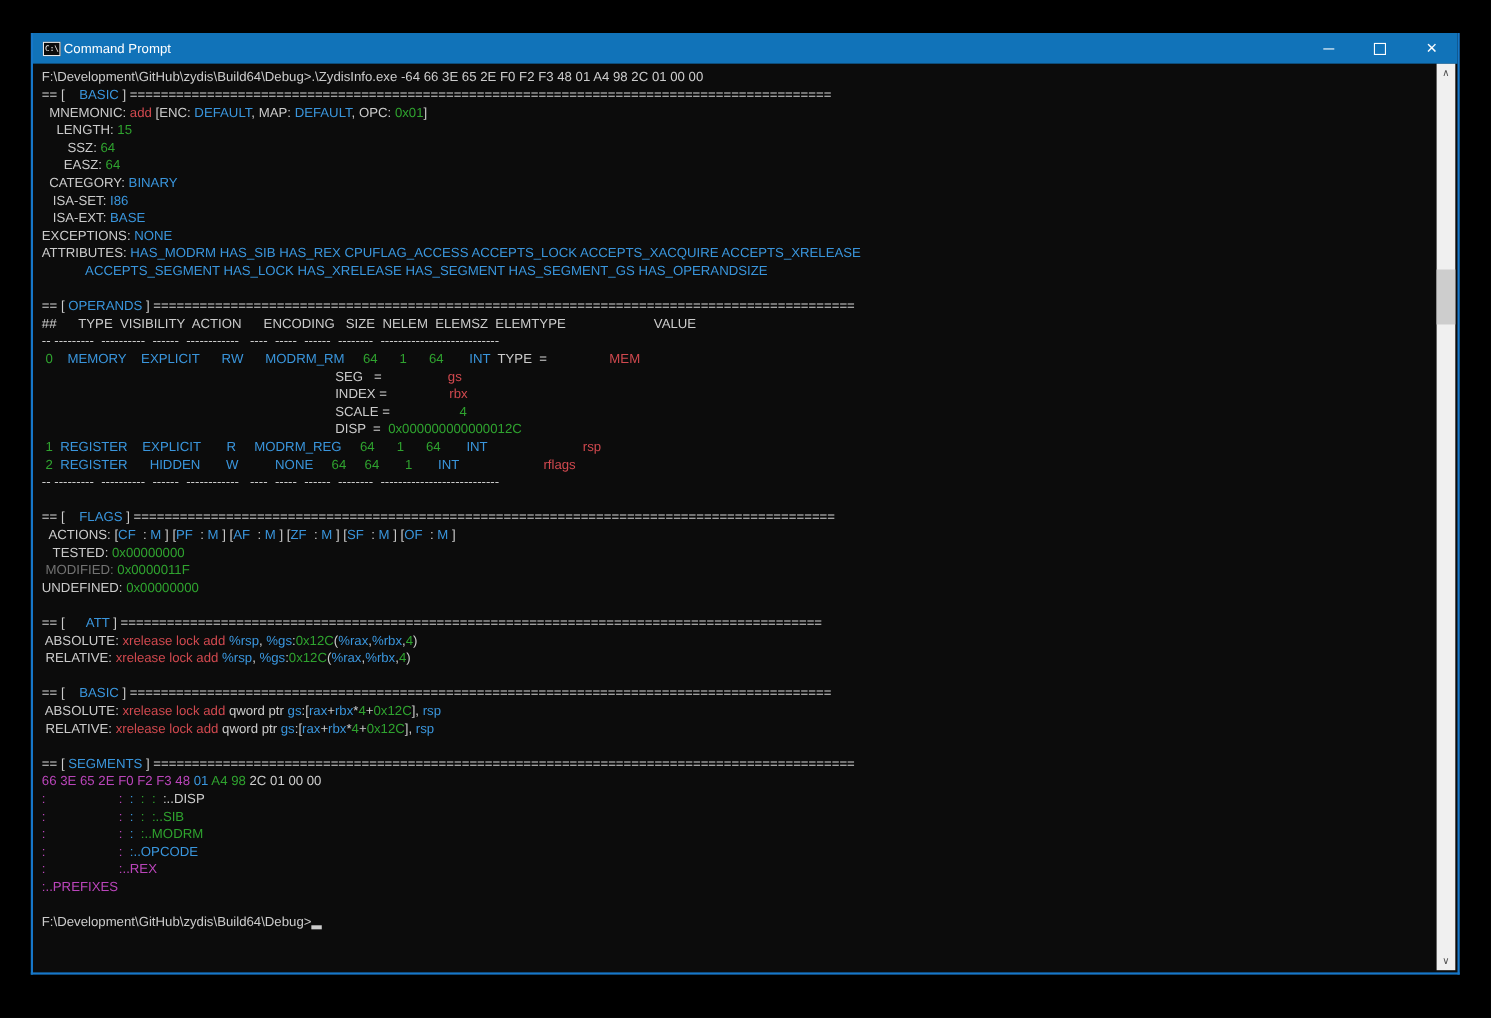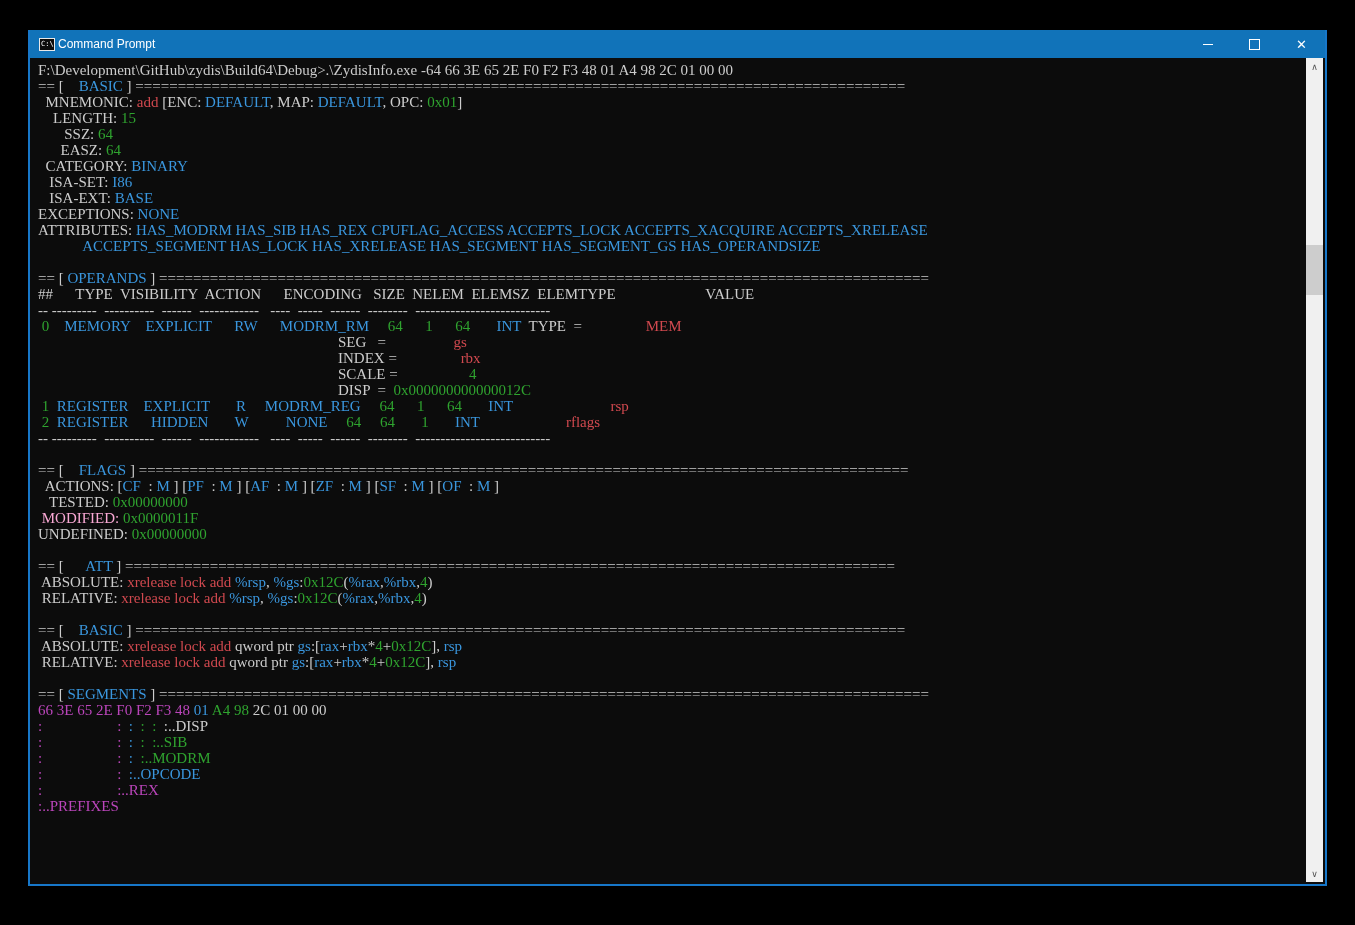--- a/index.html
+++ b/index.html
@@ -24,21 +24,21 @@
   .win-btn {
     width:47px; height:28px; flex:0 0 auto; display:flex; align-items:center; justify-content:center;
     color:#FFFFFF;
   }
   .win-btn .bar { width:10px; height:1px; background:#FFFFFF; }
   .win-btn .box { width:9px; height:9px; border:1px solid #FFFFFF; }
   .win-btn.close { font-size:13px; font-family:"DejaVu Sans", sans-serif; }
   #console {
     position:absolute; left:0; top:28px; right:19px; bottom:2px;
     padding:4px 0 0 8px; overflow:hidden;
-    font-family:Liberation Serif, serif; font-size:15px;
+    font-family:Liberation Sans, sans-serif; font-size:12px;
   }
   .line { height:16px; line-height:16px; white-space:pre; }
   #scrollbar {
     position:absolute; top:28px; right:2px; width:17px; bottom:2px;
     background:#F0F0F0;
   }
   .scroll-arrow {
     position:absolute; left:0; width:17px; height:17px;
     display:flex; align-items:center; justify-content:center;
     color:#505050; font-family:"DejaVu Sans", sans-serif; font-size:9px;
@@ -90,40 +90,41 @@
       <div class="line"><span class="seg-w" style="color: rgb(204, 204, 204);">                                                                                </span><span class="seg-w" style="color: rgb(204, 204, 204);">INDEX = </span><span class="seg-w" style="color: rgb(204, 204, 204);">                </span><span class="seg-r" style="color: rgb(209, 73, 79);">rbx</span></div>
       <div class="line"><span class="seg-w" style="color: rgb(204, 204, 204);">                                                                                </span><span class="seg-w" style="color: rgb(204, 204, 204);">SCALE = </span><span class="seg-w" style="color: rgb(204, 204, 204);">                  </span><span class="seg-g" style="color: rgb(47, 163, 47);">4</span></div>
       <div class="line"><span class="seg-w" style="color: rgb(204, 204, 204);">                                                                                </span><span class="seg-w" style="color: rgb(204, 204, 204);">DISP  = </span><span class="seg-w" style="color: rgb(204, 204, 204);"> </span><span class="seg-g" style="color: rgb(47, 163, 47);">0x000000000000012C</span></div>
       <div class="line"><span class="seg-g" style="color: rgb(47, 163, 47);"> 1</span><span class="seg-w" style="color: rgb(204, 204, 204);">  </span><span class="seg-b" style="color: rgb(58, 150, 221);">REGISTER</span><span class="seg-w" style="color: rgb(204, 204, 204);">    </span><span class="seg-b" style="color: rgb(58, 150, 221);">EXPLICIT</span><span class="seg-w" style="color: rgb(204, 204, 204);">       </span><span class="seg-b" style="color: rgb(58, 150, 221);">R</span><span class="seg-w" style="color: rgb(204, 204, 204);">     </span><span class="seg-b" style="color: rgb(58, 150, 221);">MODRM_REG</span><span class="seg-w" style="color: rgb(204, 204, 204);">     </span><span class="seg-g" style="color: rgb(47, 163, 47);">64</span><span class="seg-w" style="color: rgb(204, 204, 204);">      </span><span class="seg-g" style="color: rgb(47, 163, 47);">1</span><span class="seg-w" style="color: rgb(204, 204, 204);">      </span><span class="seg-g" style="color: rgb(47, 163, 47);">64</span><span class="seg-w" style="color: rgb(204, 204, 204);">       </span><span class="seg-b" style="color: rgb(58, 150, 221);">INT</span><span class="seg-w" style="color: rgb(204, 204, 204);">                          </span><span class="seg-r" style="color: rgb(209, 73, 79);">rsp</span></div>
       <div class="line"><span class="seg-g" style="color: rgb(47, 163, 47);"> 2</span><span class="seg-w" style="color: rgb(204, 204, 204);">  </span><span class="seg-b" style="color: rgb(58, 150, 221);">REGISTER</span><span class="seg-w" style="color: rgb(204, 204, 204);">      </span><span class="seg-b" style="color: rgb(58, 150, 221);">HIDDEN</span><span class="seg-w" style="color: rgb(204, 204, 204);">       </span><span class="seg-b" style="color: rgb(58, 150, 221);">W</span><span class="seg-w" style="color: rgb(204, 204, 204);">          </span><span class="seg-b" style="color: rgb(58, 150, 221);">NONE</span><span class="seg-w" style="color: rgb(204, 204, 204);">     </span><span class="seg-g" style="color: rgb(47, 163, 47);">64</span><span class="seg-w" style="color: rgb(204, 204, 204);">     </span><span class="seg-g" style="color: rgb(47, 163, 47);">64</span><span class="seg-w" style="color: rgb(204, 204, 204);">       </span><span class="seg-g" style="color: rgb(47, 163, 47);">1</span><span class="seg-w" style="color: rgb(204, 204, 204);">       </span><span class="seg-b" style="color: rgb(58, 150, 221);">INT</span><span class="seg-w" style="color: rgb(204, 204, 204);">                       </span><span class="seg-r" style="color: rgb(209, 73, 79);">rflags</span></div>
       <div class="line"><span class="seg-w" style="color: rgb(204, 204, 204);">-- </span><span class="seg-w" style="color: rgb(204, 204, 204);">---------</span><span class="seg-w" style="color: rgb(204, 204, 204);">  </span><span class="seg-w" style="color: rgb(204, 204, 204);">----------</span><span class="seg-w" style="color: rgb(204, 204, 204);">  </span><span class="seg-w" style="color: rgb(204, 204, 204);">------</span><span class="seg-w" style="color: rgb(204, 204, 204);">  </span><span class="seg-w" style="color: rgb(204, 204, 204);">------------</span><span class="seg-w" style="color: rgb(204, 204, 204);">   </span><span class="seg-w" style="color: rgb(204, 204, 204);">----</span><span class="seg-w" style="color: rgb(204, 204, 204);">  </span><span class="seg-w" style="color: rgb(204, 204, 204);">-----</span><span class="seg-w" style="color: rgb(204, 204, 204);">  </span><span class="seg-w" style="color: rgb(204, 204, 204);">------</span><span class="seg-w" style="color: rgb(204, 204, 204);">  </span><span class="seg-w" style="color: rgb(204, 204, 204);">--------</span><span class="seg-w" style="color: rgb(204, 204, 204);">  </span><span class="seg-w" style="color: rgb(204, 204, 204);">---------------------------</span></div>
       <div class="line"></div>
       <div class="line"><span class="seg-w" style="color: rgb(204, 204, 204);">== [    </span><span class="seg-b" style="color: rgb(58, 150, 221);">FLAGS</span><span class="seg-w" style="color: rgb(204, 204, 204);"> ] </span><span class="seg-w" style="color: rgb(204, 204, 204);">===========================================================================================</span></div>
       <div class="line"><span class="seg-w" style="color: rgb(204, 204, 204);">  ACTIONS: [</span><span class="seg-b" style="color: rgb(58, 150, 221);">CF</span><span class="seg-w" style="color: rgb(204, 204, 204);">  : </span><span class="seg-b" style="color: rgb(58, 150, 221);">M</span><span class="seg-w" style="color: rgb(204, 204, 204);"> ] [</span><span class="seg-b" style="color: rgb(58, 150, 221);">PF</span><span class="seg-w" style="color: rgb(204, 204, 204);">  : </span><span class="seg-b" style="color: rgb(58, 150, 221);">M</span><span class="seg-w" style="color: rgb(204, 204, 204);"> ] [</span><span class="seg-b" style="color: rgb(58, 150, 221);">AF</span><span class="seg-w" style="color: rgb(204, 204, 204);">  : </span><span class="seg-b" style="color: rgb(58, 150, 221);">M</span><span class="seg-w" style="color: rgb(204, 204, 204);"> ] [</span><span class="seg-b" style="color: rgb(58, 150, 221);">ZF</span><span class="seg-w" style="color: rgb(204, 204, 204);">  : </span><span class="seg-b" style="color: rgb(58, 150, 221);">M</span><span class="seg-w" style="color: rgb(204, 204, 204);"> ] [</span><span class="seg-b" style="color: rgb(58, 150, 221);">SF</span><span class="seg-w" style="color: rgb(204, 204, 204);">  : </span><span class="seg-b" style="color: rgb(58, 150, 221);">M</span><span class="seg-w" style="color: rgb(204, 204, 204);"> ] [</span><span class="seg-b" style="color: rgb(58, 150, 221);">OF</span><span class="seg-w" style="color: rgb(204, 204, 204);">  : </span><span class="seg-b" style="color: rgb(58, 150, 221);">M</span><span class="seg-w" style="color: rgb(204, 204, 204);"> ]</span></div>
       <div class="line"><span class="seg-w" style="color: rgb(204, 204, 204);">   TESTED: </span><span class="seg-g" style="color: rgb(47, 163, 47);">0x00000000</span></div>
-      <div class="line"><span class="seg-w" style="color: #f9a8d4;"> MODIFIED: </span><span class="seg-g" style="color: rgb(47, 163, 47);">0x0000011F</span></div>
+      <div class="line"><span class="seg-w" style="color: #737373;"> MODIFIED: </span><span class="seg-g" style="color: rgb(47, 163, 47);">0x0000011F</span></div>
       <div class="line"><span class="seg-w" style="color: rgb(204, 204, 204);">UNDEFINED: </span><span class="seg-g" style="color: rgb(47, 163, 47);">0x00000000</span></div>
       <div class="line"></div>
       <div class="line"><span class="seg-w" style="color: rgb(204, 204, 204);">== [      </span><span class="seg-b" style="color: rgb(58, 150, 221);">ATT</span><span class="seg-w" style="color: rgb(204, 204, 204);"> ] </span><span class="seg-w" style="color: rgb(204, 204, 204);">===========================================================================================</span></div>
       <div class="line"><span class="seg-w" style="color: rgb(204, 204, 204);"> ABSOLUTE: </span><span class="seg-r" style="color: rgb(209, 73, 79);">xrelease lock add</span><span class="seg-w" style="color: rgb(204, 204, 204);"> </span><span class="seg-b" style="color: rgb(58, 150, 221);">%rsp</span><span class="seg-w" style="color: rgb(204, 204, 204);">, </span><span class="seg-b" style="color: rgb(58, 150, 221);">%gs</span><span class="seg-w" style="color: rgb(204, 204, 204);">:</span><span class="seg-g" style="color: rgb(47, 163, 47);">0x12C</span><span class="seg-w" style="color: rgb(204, 204, 204);">(</span><span class="seg-b" style="color: rgb(58, 150, 221);">%rax</span><span class="seg-w" style="color: rgb(204, 204, 204);">,</span><span class="seg-b" style="color: rgb(58, 150, 221);">%rbx</span><span class="seg-w" style="color: rgb(204, 204, 204);">,</span><span class="seg-g" style="color: rgb(47, 163, 47);">4</span><span class="seg-w" style="color: rgb(204, 204, 204);">)</span></div>
       <div class="line"><span class="seg-w" style="color: rgb(204, 204, 204);"> RELATIVE: </span><span class="seg-r" style="color: rgb(209, 73, 79);">xrelease lock add</span><span class="seg-w" style="color: rgb(204, 204, 204);"> </span><span class="seg-b" style="color: rgb(58, 150, 221);">%rsp</span><span class="seg-w" style="color: rgb(204, 204, 204);">, </span><span class="seg-b" style="color: rgb(58, 150, 221);">%gs</span><span class="seg-w" style="color: rgb(204, 204, 204);">:</span><span class="seg-g" style="color: rgb(47, 163, 47);">0x12C</span><span class="seg-w" style="color: rgb(204, 204, 204);">(</span><span class="seg-b" style="color: rgb(58, 150, 221);">%rax</span><span class="seg-w" style="color: rgb(204, 204, 204);">,</span><span class="seg-b" style="color: rgb(58, 150, 221);">%rbx</span><span class="seg-w" style="color: rgb(204, 204, 204);">,</span><span class="seg-g" style="color: rgb(47, 163, 47);">4</span><span class="seg-w" style="color: rgb(204, 204, 204);">)</span></div>
       <div class="line"></div>
       <div class="line"><span class="seg-w" style="color: rgb(204, 204, 204);">== [    </span><span class="seg-b" style="color: rgb(58, 150, 221);">BASIC</span><span class="seg-w" style="color: rgb(204, 204, 204);"> ] </span><span class="seg-w" style="color: rgb(204, 204, 204);">===========================================================================================</span></div>
       <div class="line"><span class="seg-w" style="color: rgb(204, 204, 204);"> ABSOLUTE: </span><span class="seg-r" style="color: rgb(209, 73, 79);">xrelease lock add</span><span class="seg-w" style="color: rgb(204, 204, 204);"> qword ptr </span><span class="seg-b" style="color: rgb(58, 150, 221);">gs</span><span class="seg-w" style="color: rgb(204, 204, 204);">:[</span><span class="seg-b" style="color: rgb(58, 150, 221);">rax</span><span class="seg-w" style="color: rgb(204, 204, 204);">+</span><span class="seg-b" style="color: rgb(58, 150, 221);">rbx</span><span class="seg-w" style="color: rgb(204, 204, 204);">*</span><span class="seg-g" style="color: rgb(47, 163, 47);">4</span><span class="seg-w" style="color: rgb(204, 204, 204);">+</span><span class="seg-g" style="color: rgb(47, 163, 47);">0x12C</span><span class="seg-w" style="color: rgb(204, 204, 204);">], </span><span class="seg-b" style="color: rgb(58, 150, 221);">rsp</span></div>
       <div class="line"><span class="seg-w" style="color: rgb(204, 204, 204);"> RELATIVE: </span><span class="seg-r" style="color: rgb(209, 73, 79);">xrelease lock add</span><span class="seg-w" style="color: rgb(204, 204, 204);"> qword ptr </span><span class="seg-b" style="color: rgb(58, 150, 221);">gs</span><span class="seg-w" style="color: rgb(204, 204, 204);">:[</span><span class="seg-b" style="color: rgb(58, 150, 221);">rax</span><span class="seg-w" style="color: rgb(204, 204, 204);">+</span><span class="seg-b" style="color: rgb(58, 150, 221);">rbx</span><span class="seg-w" style="color: rgb(204, 204, 204);">*</span><span class="seg-g" style="color: rgb(47, 163, 47);">4</span><span class="seg-w" style="color: rgb(204, 204, 204);">+</span><span class="seg-g" style="color: rgb(47, 163, 47);">0x12C</span><span class="seg-w" style="color: rgb(204, 204, 204);">], </span><span class="seg-b" style="color: rgb(58, 150, 221);">rsp</span></div>
       <div class="line"></div>
       <div class="line"><span class="seg-w" style="color: rgb(204, 204, 204);">== [ </span><span class="seg-b" style="color: rgb(58, 150, 221);">SEGMENTS</span><span class="seg-w" style="color: rgb(204, 204, 204);"> ] </span><span class="seg-w" style="color: rgb(204, 204, 204);">===========================================================================================</span></div>
       <div class="line"><span class="seg-m" style="color: rgb(186, 69, 186);">66 3E 65 2E F0 F2 F3 48</span><span class="seg-w" style="color: rgb(204, 204, 204);"> </span><span class="seg-b" style="color: rgb(58, 150, 221);">01</span><span class="seg-w" style="color: rgb(204, 204, 204);"> </span><span class="seg-g" style="color: rgb(47, 163, 47);">A4 98</span><span class="seg-w" style="color: rgb(204, 204, 204);"> 2C 01 00 00</span></div>
       <div class="line"><span class="seg-m" style="color: rgb(186, 69, 186);">:</span><span class="seg-w" style="color: rgb(204, 204, 204);">                    </span><span class="seg-m" style="color: rgb(186, 69, 186);">:</span><span class="seg-w" style="color: rgb(204, 204, 204);">  </span><span class="seg-b" style="color: rgb(58, 150, 221);">:</span><span class="seg-w" style="color: rgb(204, 204, 204);">  </span><span class="seg-g" style="color: rgb(47, 163, 47);">:</span><span class="seg-w" style="color: rgb(204, 204, 204);">  </span><span class="seg-g" style="color: rgb(47, 163, 47);">:</span><span class="seg-w" style="color: rgb(204, 204, 204);">  :..DISP</span></div>
       <div class="line"><span class="seg-m" style="color: rgb(186, 69, 186);">:</span><span class="seg-w" style="color: rgb(204, 204, 204);">                    </span><span class="seg-m" style="color: rgb(186, 69, 186);">:</span><span class="seg-w" style="color: rgb(204, 204, 204);">  </span><span class="seg-b" style="color: rgb(58, 150, 221);">:</span><span class="seg-w" style="color: rgb(204, 204, 204);">  </span><span class="seg-g" style="color: rgb(47, 163, 47);">:</span><span class="seg-w" style="color: rgb(204, 204, 204);">  </span><span class="seg-g" style="color: rgb(47, 163, 47);">:..SIB</span></div>
       <div class="line"><span class="seg-m" style="color: rgb(186, 69, 186);">:</span><span class="seg-w" style="color: rgb(204, 204, 204);">                    </span><span class="seg-m" style="color: rgb(186, 69, 186);">:</span><span class="seg-w" style="color: rgb(204, 204, 204);">  </span><span class="seg-b" style="color: rgb(58, 150, 221);">:</span><span class="seg-w" style="color: rgb(204, 204, 204);">  </span><span class="seg-g" style="color: rgb(47, 163, 47);">:..MODRM</span></div>
       <div class="line"><span class="seg-m" style="color: rgb(186, 69, 186);">:</span><span class="seg-w" style="color: rgb(204, 204, 204);">                    </span><span class="seg-m" style="color: rgb(186, 69, 186);">:</span><span class="seg-w" style="color: rgb(204, 204, 204);">  </span><span class="seg-b" style="color: rgb(58, 150, 221);">:..OPCODE</span></div>
       <div class="line"><span class="seg-m" style="color: rgb(186, 69, 186);">:</span><span class="seg-w" style="color: rgb(204, 204, 204);">                    </span><span class="seg-m" style="color: rgb(186, 69, 186);">:..REX</span></div>
       <div class="line"><span class="seg-m" style="color: rgb(186, 69, 186);">:..PREFIXES</span></div>
       <div class="line"></div>
+      <div class="line"><span class="seg-w" style="color: rgb(204, 204, 204);">F:\Development\GitHub\zydis\Build64\Debug&gt;</span><span class="seg-cursor" style="color: rgb(204, 204, 204);">▂</span></div>
     </div>
 
   <div id="scrollbar" style="background: rgb(240, 240, 240);">
     <div id="scroll-up" class="scroll-arrow">
         <span>∧</span>
       </div>
     <div id="scroll-thumb" style="background: rgb(205, 205, 205);"></div>
     <div id="scroll-down" class="scroll-arrow">
         <span>∨</span>
       </div>

